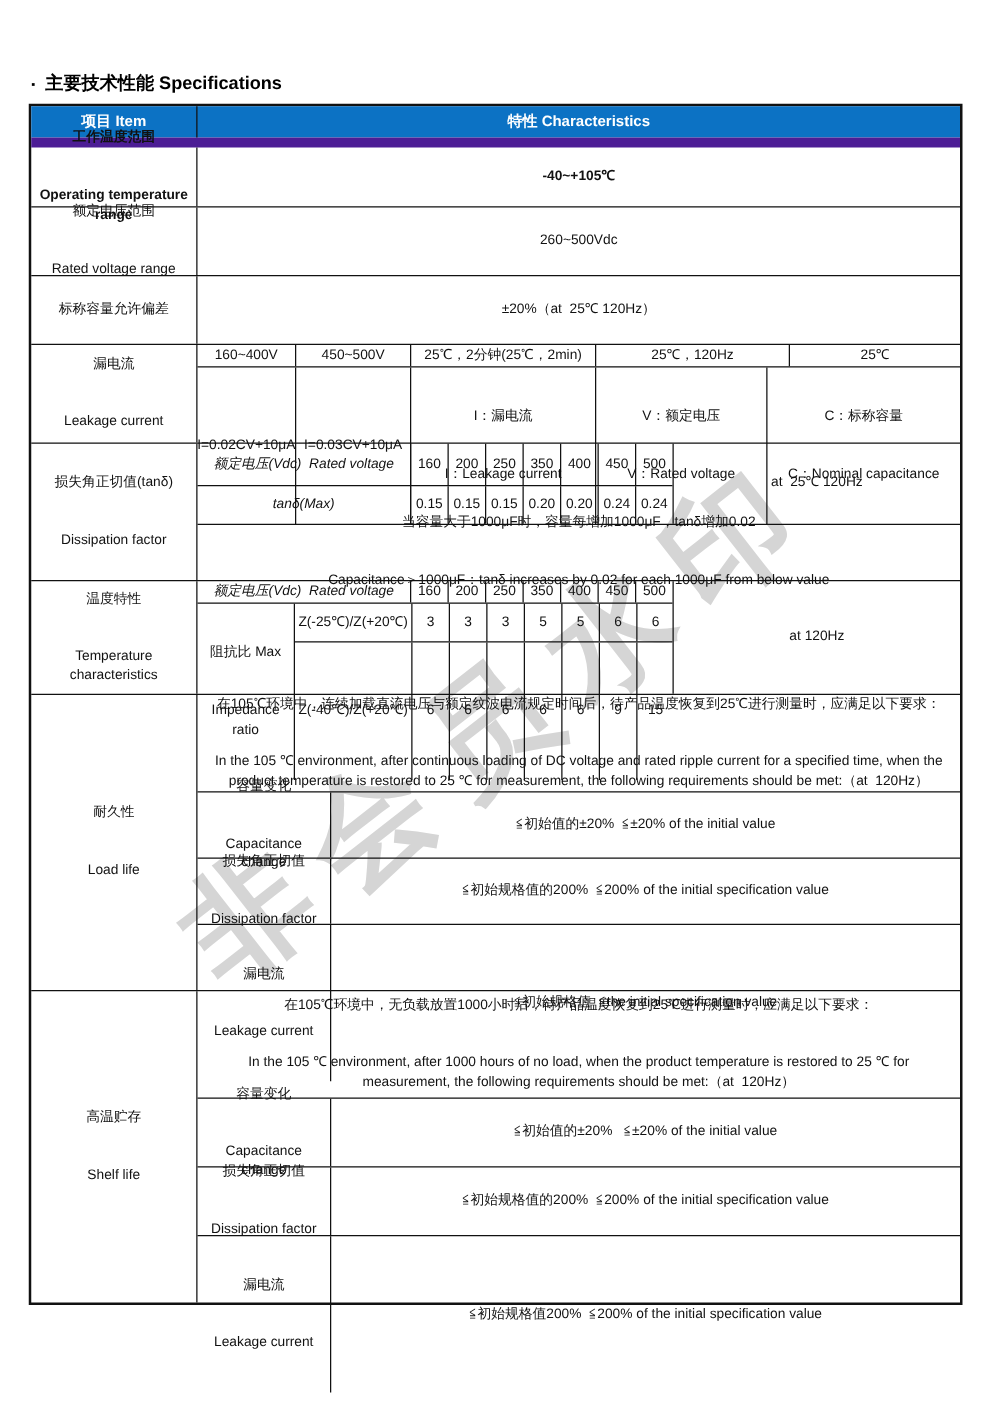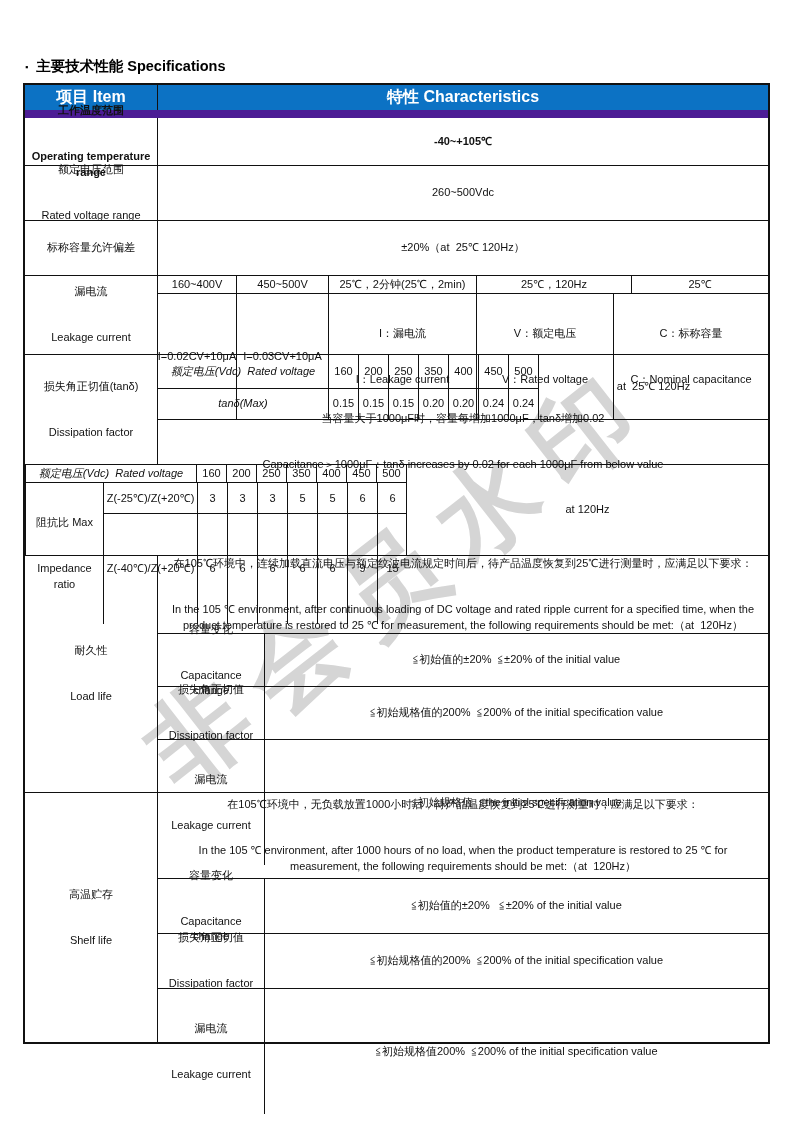--- a/index.html
+++ b/index.html
@@ -26,21 +26,21 @@
   }
   .row { display:flex; min-width:0; }
   .col { display:flex; flex-direction:column; min-width:0; }
   .c {
     display:flex; align-items:center; justify-content:center;
     text-align:center; white-space:pre-wrap; padding:1px 3px; min-width:0;
   }
   .bl { border-left:1px solid #111; }
   .bt { border-top:1px solid #111; }
   .bth { border-top:8px solid #4c1d95;font-weight:bold; }
-  .thead { background:#0c72c4; color:#ffffff; font-weight:bold; font-size:16px; }
+  .thead { background:#0c72c4; color:#ffffff; font-weight:bold; font-size:12px; }
   .w-item { width:132px; flex:0 0 132px; }
   .flex1 { flex:1; }
   .num { width:30px; flex:0 0 30px; }
   .dw { width:170px; flex:0 0 170px;font-style:italic; }
   .iw { width:77px; flex:0 0 77px; }
   .cw { width:93px; flex:0 0 93px; }
   .lw0 { width:78px; flex:0 0 78px;text-align:right; }
   .lw1 { width:92px; flex:0 0 92px; }
   .lw2 { width:148px; flex:0 0 148px; }
   .lw3 { width:155px; flex:0 0 155px; }
@@ -172,20 +172,26 @@
         <div class="c bt" style="height:45px">
           <div class="stack">
             <div>当容量大于1000μF时，容量每增加1000μF，tanδ增加0.02</div>
             <div>Capacitance＞1000μF：tanδ increases by 0.02 for each 1000μF from below value</div>
           </div>
         </div>
       </div>
     </div>
 
     <div class="row bt" style="height:91px">
+      <div class="c w-item">
+        <div class="stack">
+          <div>温度特性</div>
+          <div>Temperature characteristics</div>
+        </div>
+      </div>
       <div class="row flex1 bl">
         <div class="col" style="width:380px;flex:0 0 380px">
           <div class="row" style="height:30px">
             <div class="c dw">额定电压(Vdc)  Rated voltage</div>
             <div class="c num bl">160</div>
             <div class="c num bl">200</div>
             <div class="c num bl">250</div>
             <div class="c num bl">350</div>
             <div class="c num bl">400</div>
             <div class="c num bl">450</div>

